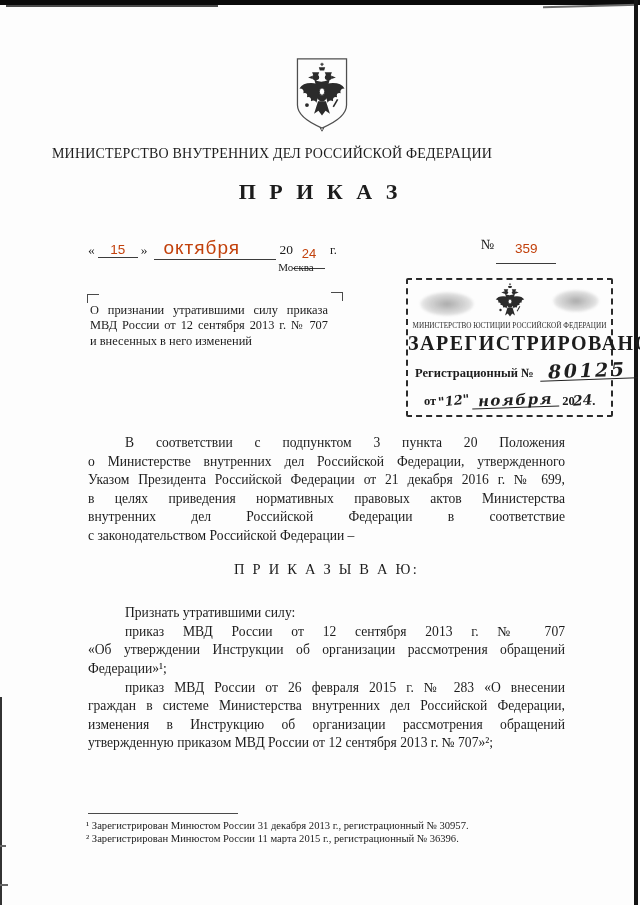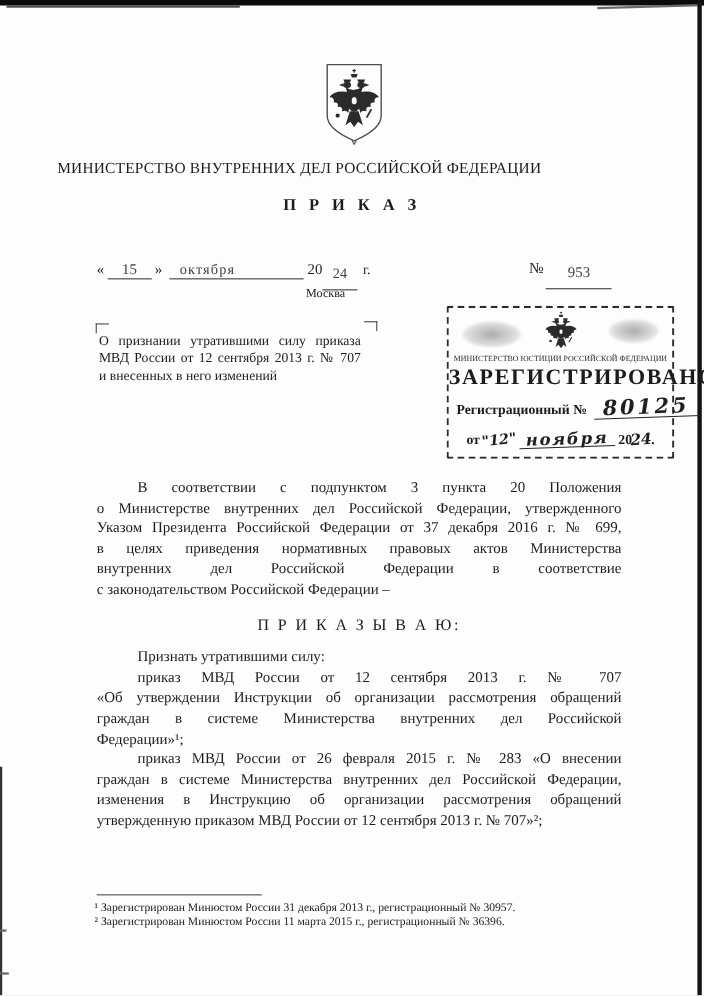--- a/index.html
+++ b/index.html
@@ -14,28 +14,28 @@
   .left-edge{position:absolute;left:0;top:697px;width:2px;height:208px;background:#333}
   .left-tick{position:absolute;left:0;height:2px;background:#666}
   .t1{top:845px;width:6px}.t2{top:884px;width:8px}
 
   .emblem{position:absolute;left:291px;top:56px;width:62px;height:76px}
   .emblem svg{width:100%;height:100%}
 
   .ministry{position:absolute;left:0;top:146px;width:544px;text-align:center;
             font-size:14px;letter-spacing:.2px;white-space:nowrap}
   .order-title{position:absolute;left:0;top:179px;width:640px;text-align:center;
-            font-size:15px;font-weight:700;letter-spacing:4px;white-space:nowrap}
+            font-size:22px;font-weight:700;letter-spacing:4px;white-space:nowrap}
 
   .date-row{position:absolute;left:88px;top:237px;font-size:13.5px;white-space:nowrap}
   .num-row{position:absolute;left:481px;top:237px;font-size:14px;white-space:nowrap}
-  .fill{display:inline-block;font-family:Liberation Serif, serif;
-        color:#404040;border-bottom:1.2px solid #3c3c3c;text-align:center}
+  .fill{display:inline-block;font-family:Liberation Sans, sans-serif;
+        color:#c2410c;border-bottom:1.2px solid #3c3c3c;text-align:center}
   .f-day{width:40px;font-size:13.5px;margin:0 3px}
-  .f-month{width:112px;font-size:13px;text-align:left;padding-left:10px;letter-spacing:1px;margin:0 4px 4px 6px}
+  .f-month{width:112px;font-size:19px;text-align:left;padding-left:10px;letter-spacing:1px;margin:0 4px 4px 6px}
   .f-year{width:32px;font-size:13px;height:20px;line-height:12px;vertical-align:-4px}
   .f-number{width:60px;margin-left:2px;font-size:13.5px;height:20px;line-height:12px;vertical-align:-4px}
   .gsuffix{margin-left:5px;font-size:12.5px}
   .city{position:absolute;left:0;top:261px;width:592px;text-align:center;font-size:11px}
 
   .subject{position:absolute;left:90px;top:303px;width:238px;font-size:12.4px;line-height:15.4px}
   .corner{position:absolute;width:11px;height:8px}
   .corner.cl{left:-3px;top:-9px;border-left:1.3px solid #4a4a4a;border-top:1.3px solid #4a4a4a}
   .corner.cr{left:241px;top:-11px;border-right:1.3px solid #4a4a4a;border-top:1.3px solid #4a4a4a}
   .jl{text-align:justify;text-align-last:justify}
@@ -57,21 +57,21 @@
   .st-regnum{font-size:19px;letter-spacing:2.5px;border-bottom:1.5px solid #222;
              padding:0 10px 0 8px;margin-left:6px;transform:rotate(-2deg);line-height:17px}
   .st-daterow{position:absolute;top:112px;left:16px;white-space:nowrap;font-size:12.5px;font-weight:700}
   .st-day{font-size:13px;transform:rotate(-6deg);margin:0 2px}
   .st-month{font-size:15px;letter-spacing:1.5px;border-bottom:1.2px solid #222;
             transform:rotate(-2deg);padding:0 6px;line-height:14px}
   .st-year{font-size:14px;margin-left:-2px;transform:rotate(-4deg)}
 
   .body{position:absolute;left:88px;top:434px;width:477px;font-size:13.6px;line-height:18.6px}
   .ind{text-indent:37px}
-  .command{text-align:center;font-size:14.5px;letter-spacing:2.2px;margin:14px 0 10px;white-space:nowrap}
+  .command{text-align:center;font-size:14.5px;letter-spacing:2.2px;margin:14px 0 26px;white-space:nowrap}
 
   .fn-sep{position:absolute;left:88px;top:813px;width:150px;border-top:1.5px solid #4a4a4a}
   .footnotes{position:absolute;left:86px;top:819px;width:486px;font-size:10.6px;line-height:13.4px}
   .defs-svg{position:absolute;width:0;height:0}
 </style>
 </head>
 <body>
 
 <svg class="defs-svg" aria-hidden="true">
   <defs>
@@ -118,21 +118,21 @@
   </div>
 
   <div class="ministry">МИНИСТЕРСТВО ВНУТРЕННИХ ДЕЛ РОССИЙСКОЙ ФЕДЕРАЦИИ</div>
   <div class="order-title">П Р И К А З</div>
 
   <div class="date-row">
     <span>«</span><span class="fill f-day">15</span><span>»</span><span class="fill f-month">октября</span><span>20</span><span class="fill f-year">24</span><span class="gsuffix">г.</span>
   </div>
 
   <div class="num-row">
-    <span>№</span><span class="fill f-number">953</span>
+    <span>№</span><span class="fill f-number">359</span>
   </div>
 
   <div class="city">Москва</div>
 
   <div class="subject">
     <span class="corner cl"></span>
     <span class="corner cr"></span>
     <div class="jl">О признании утратившими силу приказа</div>
     <div class="jl">МВД России от 12 сентября 2013 г. № 707</div>
     <div>и внесенных в него изменений</div>
@@ -150,32 +150,31 @@
       <span>Регистрационный №</span><span class="hand st-regnum">80125</span>
     </div>
     <div class="st-daterow">
       <span>от</span><span class="hand st-day">"12"</span><span class="hand st-month">ноября</span> <span>20</span><span class="hand st-year">24</span><span>.</span>
     </div>
   </div>
 
   <div class="body">
     <div class="jl ind">В соответствии с подпунктом 3 пункта 20 Положения</div>
     <div class="jl">о Министерстве внутренних дел Российской Федерации, утвержденного</div>
-    <div class="jl">Указом Президента Российской Федерации от 37 декабря 2016 г. № 699,</div>
+    <div class="jl">Указом Президента Российской Федерации от 21 декабря 2016 г. № 699,</div>
     <div class="jl">в целях приведения нормативных правовых актов Министерства</div>
     <div class="jl">внутренних дел Российской Федерации в соответствие</div>
     <div>с законодательством Российской Федерации –</div>
 
     <div class="command">П Р И К А З Ы В А Ю:</div>
 
     <div class="ind">Признать утратившими силу:</div>
 
     <div class="jl ind">приказ МВД России от 12 сентября 2013 г. № 707</div>
     <div class="jl">«Об утверждении Инструкции об организации рассмотрения обращений</div>
-    <div class="jl">граждан в системе Министерства внутренних дел Российской</div>
     <div>Федерации»¹;</div>
 
     <div class="jl ind">приказ МВД России от 26 февраля 2015 г. № 283 «О внесении</div>
     <div class="jl">граждан в системе Министерства внутренних дел Российской Федерации,</div>
     <div class="jl">изменения в Инструкцию об организации рассмотрения обращений</div>
     <div>утвержденную приказом МВД России от 12 сентября 2013 г. № 707»²;</div>
   </div>
 
   <div class="fn-sep"></div>
   <div class="footnotes">

